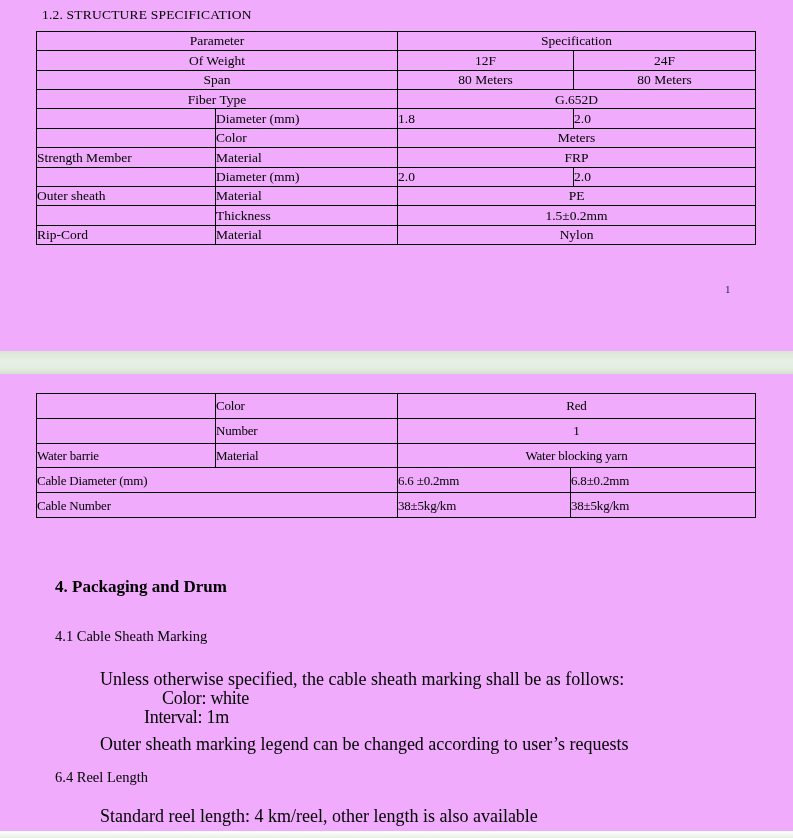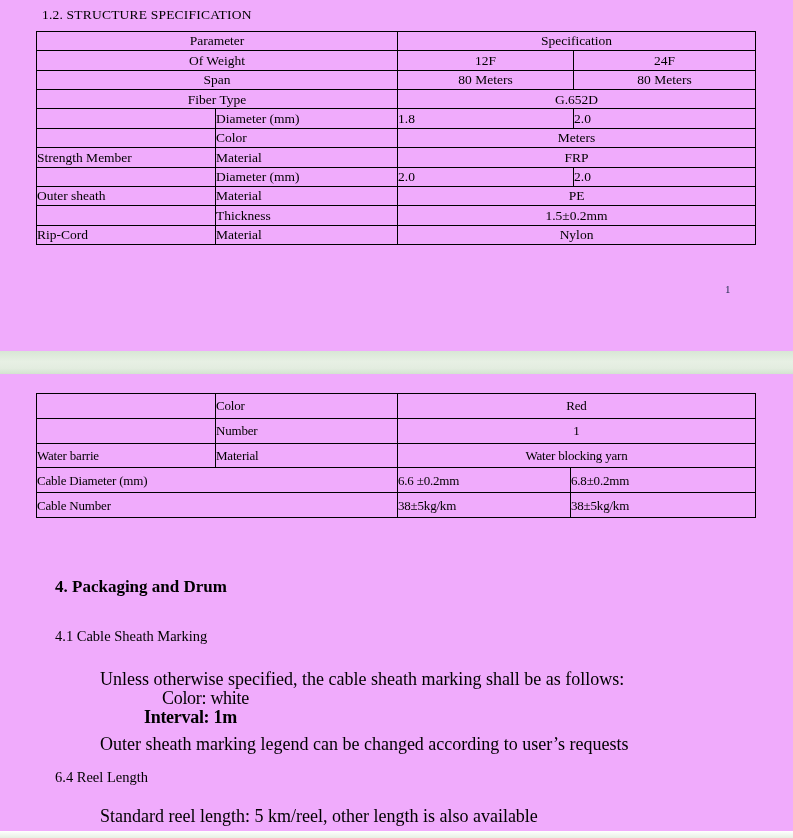--- a/index.html
+++ b/index.html
@@ -40,21 +40,21 @@
     position:absolute; left:55px; top:626px;
     font-size:14.5px; line-height:20px; white-space:nowrap;
   }
   .h-sub2 {
     position:absolute; left:55px; top:767px;
     font-size:14.5px; line-height:20px; white-space:nowrap;
   }
   .body-line { position:absolute; font-size:18px; line-height:17px; white-space:nowrap; }
   .line-intro    { left:100px; top:671px; }
   .line-color    { left:162px; top:690px; font-weight:normal; letter-spacing:-0.3px; }
-  .line-interval { left:144px; top:709px; font-weight:bold; letter-spacing:-0.3px; }
+  .line-interval { left:144px; top:709px; font-weight:normal; letter-spacing:-0.3px; }
   .line-note     { left:100px; top:728px;margin-top:8px; }
   .line-reel     { left:100px; top:808px; }
   .stray-mark {
     position:absolute; left:725px; top:283px;
     font-size:11px; line-height:12px; color:#1c2a4a;
   }
 </style>
 </head>
 <body>
 
@@ -170,17 +170,17 @@
 
   <div class="h-sec">4. Packaging and Drum</div>
   <div class="h-sub1">4.1 Cable Sheath Marking</div>
 
   <div class="body-line line-intro">Unless otherwise specified, the cable sheath marking shall be as follows:</div>
   <div class="body-line line-color">Color: white</div>
   <div class="body-line line-interval">Interval: 1m</div>
   <div class="body-line line-note">Outer sheath marking legend can be changed according to user’s requests</div>
 
   <div class="h-sub2">6.4 Reel Length</div>
-  <div class="body-line line-reel">Standard reel length: 5 km/reel, other length is also available</div>
+  <div class="body-line line-reel">Standard reel length: 4 km/reel, other length is also available</div>
 
   <div class="band-bottom"></div>
 
 </div>
 
 </body></html>

